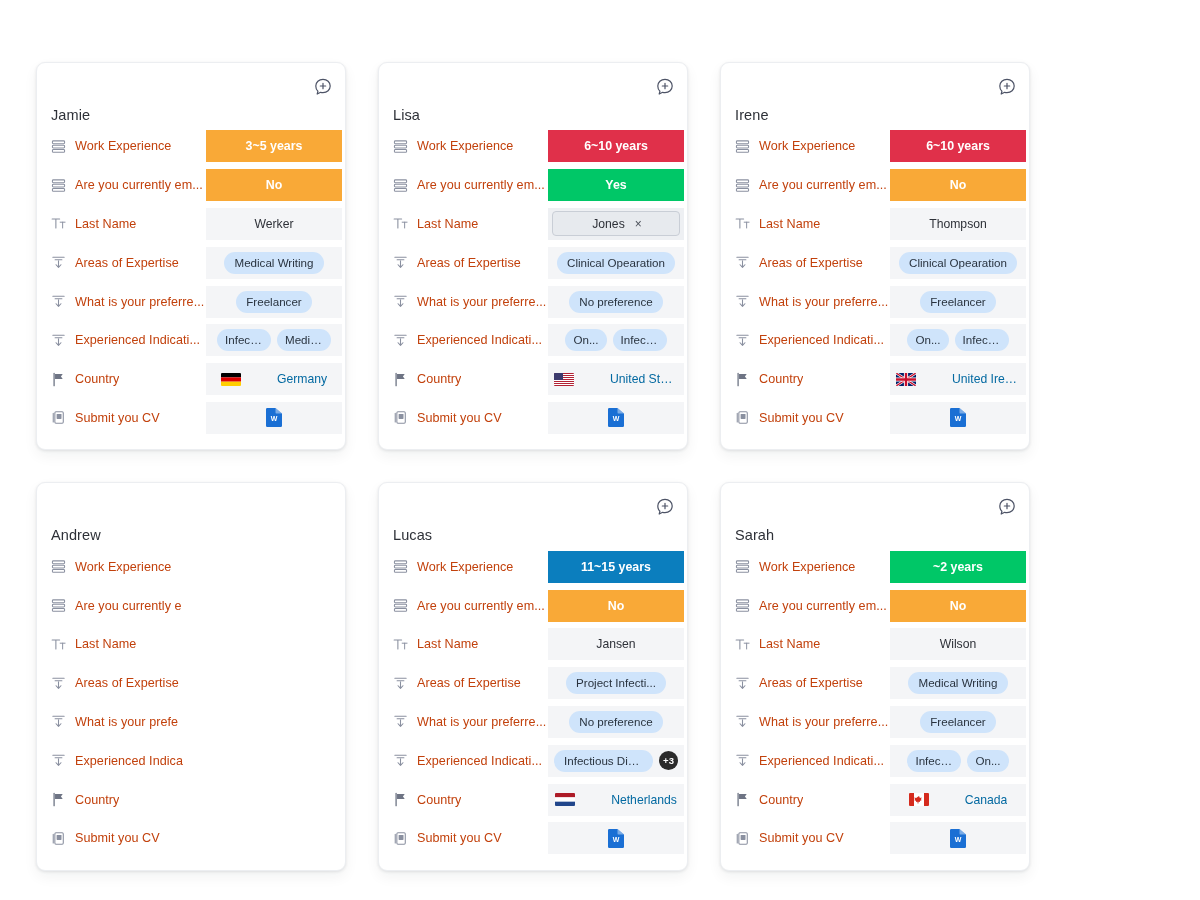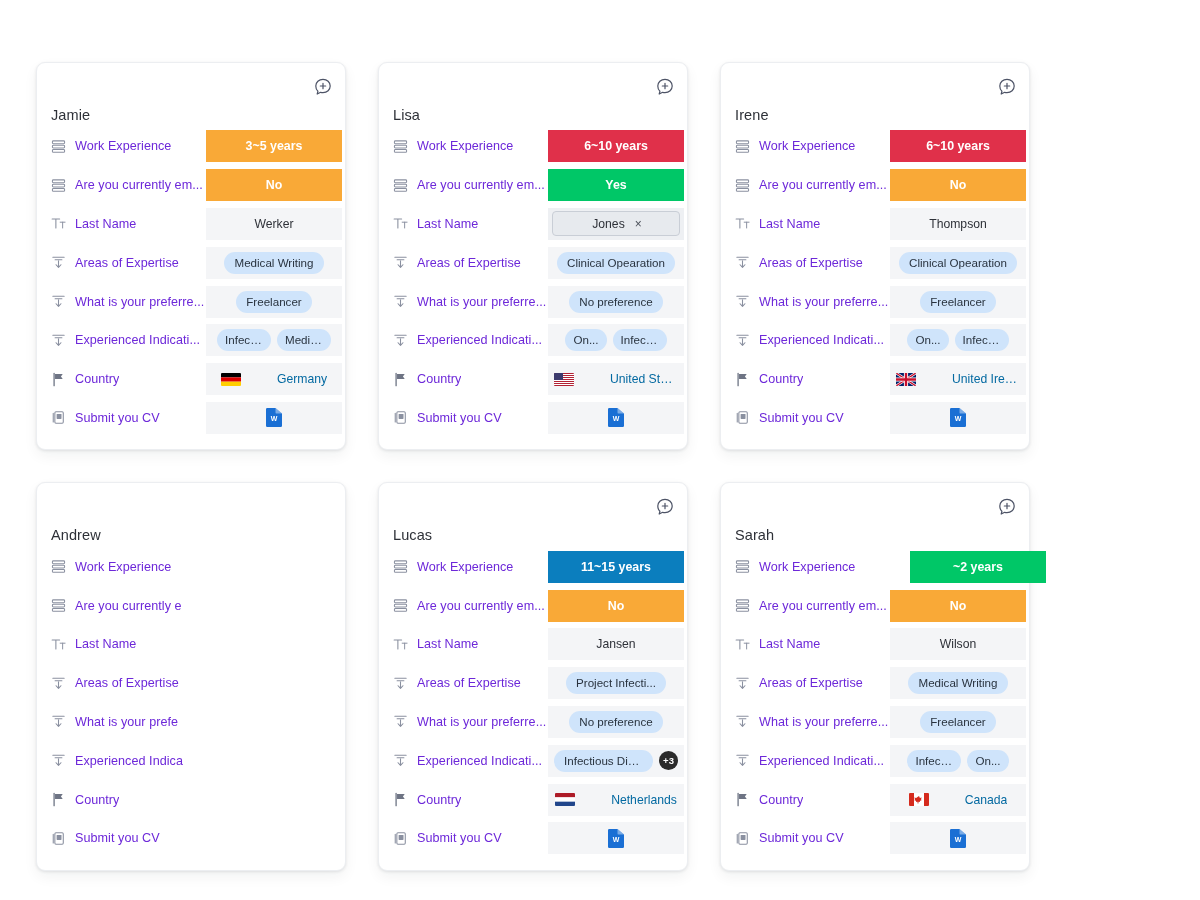--- a/index.html
+++ b/index.html
@@ -70,21 +70,21 @@
   }
   .ficon {
     width: 15px; height: 15px;
     flex: 0 0 15px;
     display: flex; align-items: center; justify-content: center;
     color: #8a90a0;
   }
   .ficon svg { display:block; }
   .lbl {
     font-size: 12.6px;
-    color: #6d28d9;
+    color: #c2410c;
     white-space: nowrap;
     overflow: hidden;
     text-overflow: clip;
     letter-spacing: .05px;
   }
 
   .cell {
     width: 136px;
     min-width: 136px;
     height: 32px;
@@ -859,21 +859,21 @@
           <div class="row-label">
             <span class="ficon">
               <svg width="15" height="15" viewBox="0 0 16 16" fill="none" xmlns="http://www.w3.org/2000/svg">
                 <rect x="1.5" y="2" width="13" height="3" rx="1" stroke="#8a90a0" stroke-width="1.1"></rect>
                 <rect x="1.5" y="6.6" width="13" height="3" rx="1" stroke="#8a90a0" stroke-width="1.1"></rect>
                 <rect x="1.5" y="11.2" width="13" height="3" rx="1" stroke="#8a90a0" stroke-width="1.1"></rect>
               </svg>
             </span>
             <span class="lbl">Work Experience</span>
           </div>
-          <div class="cell status" style="background: rgb(0, 199, 103); margin-left: 20px;">~2 years</div>
+          <div class="cell status" style="background: rgb(0, 199, 103);">~2 years</div>
         </div>
         <div class="row">
           <div class="row-label">
             <span class="ficon">
               <svg width="15" height="15" viewBox="0 0 16 16" fill="none" xmlns="http://www.w3.org/2000/svg">
                 <rect x="1.5" y="2" width="13" height="3" rx="1" stroke="#8a90a0" stroke-width="1.1"></rect>
                 <rect x="1.5" y="6.6" width="13" height="3" rx="1" stroke="#8a90a0" stroke-width="1.1"></rect>
                 <rect x="1.5" y="11.2" width="13" height="3" rx="1" stroke="#8a90a0" stroke-width="1.1"></rect>
               </svg>
             </span>

